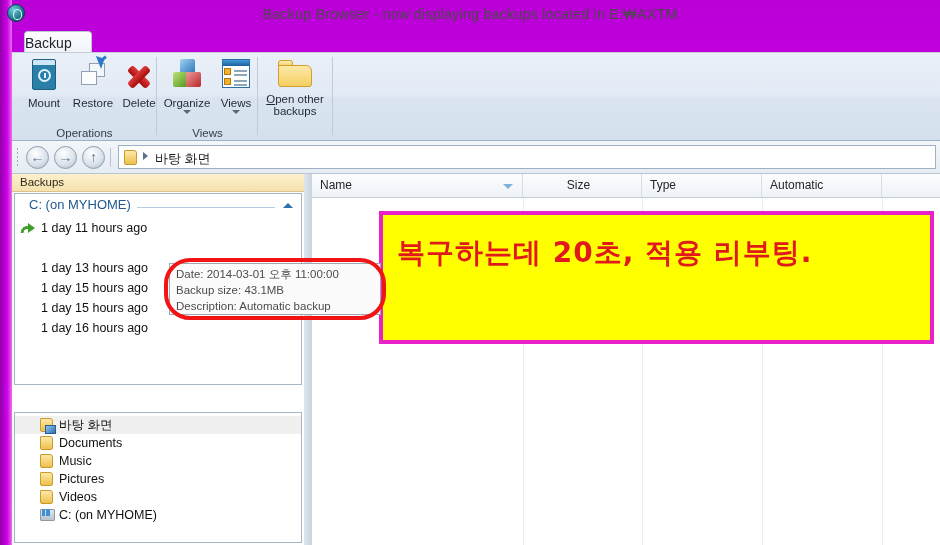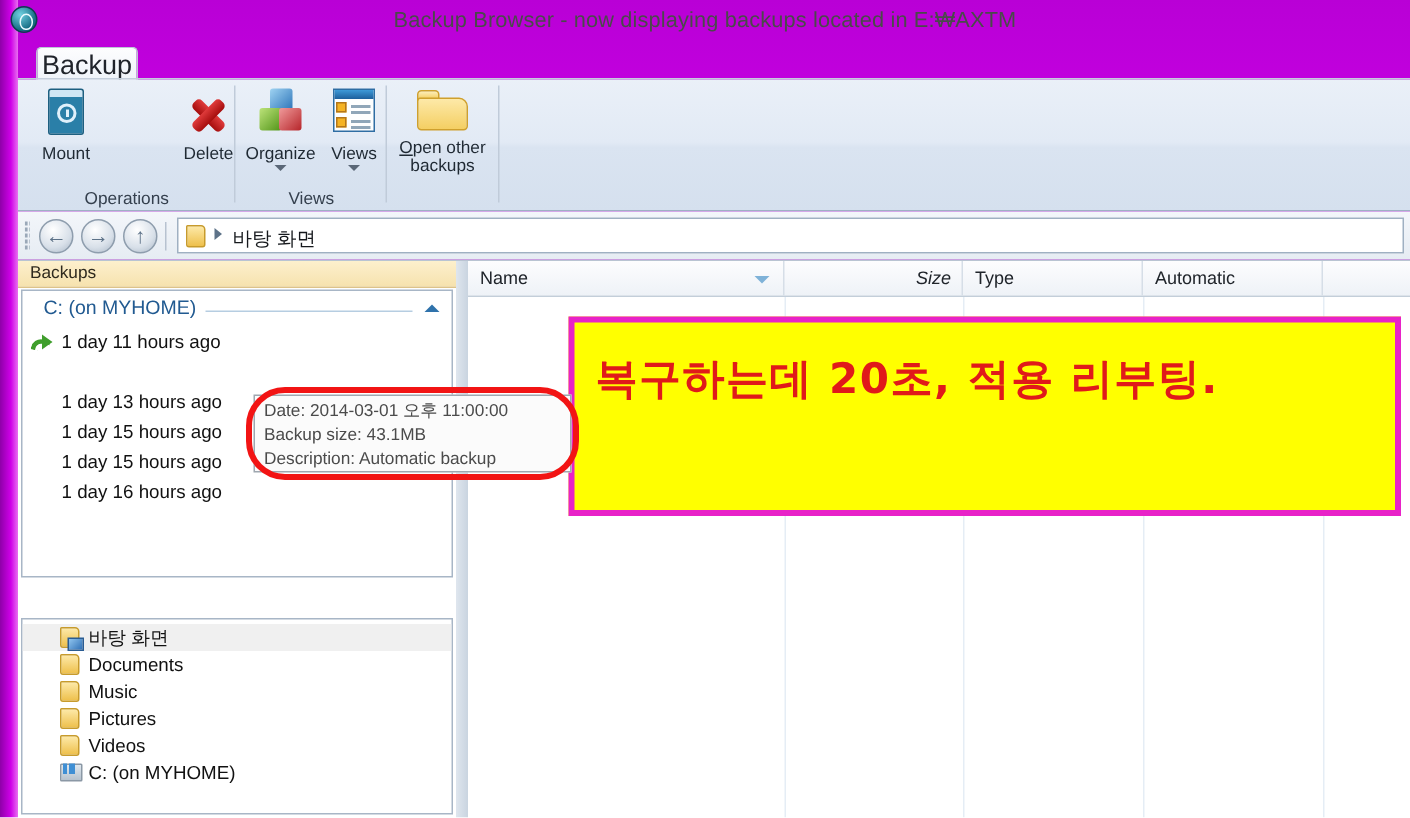--- a/index.html
+++ b/index.html
@@ -45,22 +45,22 @@
     letter-spacing:0.1px;
   }
 
   
   #tabstrip { position:absolute; left:12px; top:31px; width:928px; height:22px; }
   #tab-backup {
     position:absolute; left:12px; top:0px; width:68px; height:23px;
     background: linear-gradient(to bottom,#fdfdfe,#eef3f9);
     border:1px solid #bcc7d4; border-bottom:none;
     border-radius:4px 4px 0 0;
-    text-align:center; line-height:22px;
-    font-size:18px; color:#20242b;
+    line-height:22px;
+    font-size:14px; color:#20242b;
   }
 
   
   #ribbon {
     position:absolute; left:12px; top:52px; width:928px; height:89px;
     background: linear-gradient(to bottom,#eaf0f8 0%,#e2eaf5 48%,#dae4f1 52%,#d5e0ee 100%);
     border-top:1px solid #c3cedb;
     border-bottom:1px solid #9fb0c4;
   }
   .rgroup { position:absolute; top:0; height:89px; }
@@ -252,21 +252,21 @@
     background:linear-gradient(to right,#dfe6ee,#c9d4e0);}
   #colhead{
     position:absolute;left:0;top:0;width:628px;height:24px;
     background:linear-gradient(to bottom,#fdfdfe,#eef2f7);
     border-bottom:1px solid #c3ced9;
   }
   .colh{
     position:absolute;top:0;height:23px;line-height:23px;font-size:12px;color:#20252b;
     border-right:1px solid #d6dee7;padding-left:8px;
   }
-  .colh.right{text-align:right;padding-right:7px;padding-left:0;font-style:italic;}
+  .colh.right{text-align:center;padding-right:7px;padding-left:0;}
   .sortarrow{
     position:absolute;right:9px;top:10px;width:0;height:0;
     border-left:5px solid transparent;border-right:5px solid transparent;border-top:5px solid #7fb2d8;
   }
   #listbody{position:absolute;left:0;top:24px;width:628px;height:347px;background:#fff;}
   .gridline{position:absolute;top:0;width:1px;height:347px;background:#e5edf5;}
 
   
   #tooltip{
     position:absolute;left:169px;top:263px;width:212px;height:52px;
@@ -310,20 +310,29 @@
 
   <div id="ribbon">
 
     <div class="rgroup" style="left:0;width:145px;">
       <div class="rbtn" style="left:8px;width:48px;">
         <div class="ricon ic-mount">
           <div class="disk"></div>
             <div class="clock"></div>
         </div>
         <span class="rlabel">Mount</span>
+      </div>
+      <div class="rbtn" style="left:56px;width:50px;">
+        <div class="ricon ic-restore">
+          <div class="w1"></div>
+            <div class="w2"></div>
+            <div class="arr"></div>
+            <div class="arrtail"></div>
+        </div>
+        <span class="rlabel">Restore</span>
       </div>
       <div class="rbtn" style="left:104px;width:46px;">
         <div class="ricon ic-delete">
           <div class="x1"></div>
             <div class="x2"></div>
         </div>
         <span class="rlabel">Delete</span>
       </div>
       <div class="glabel">Operations</div>
       <div class="gsep"></div>

